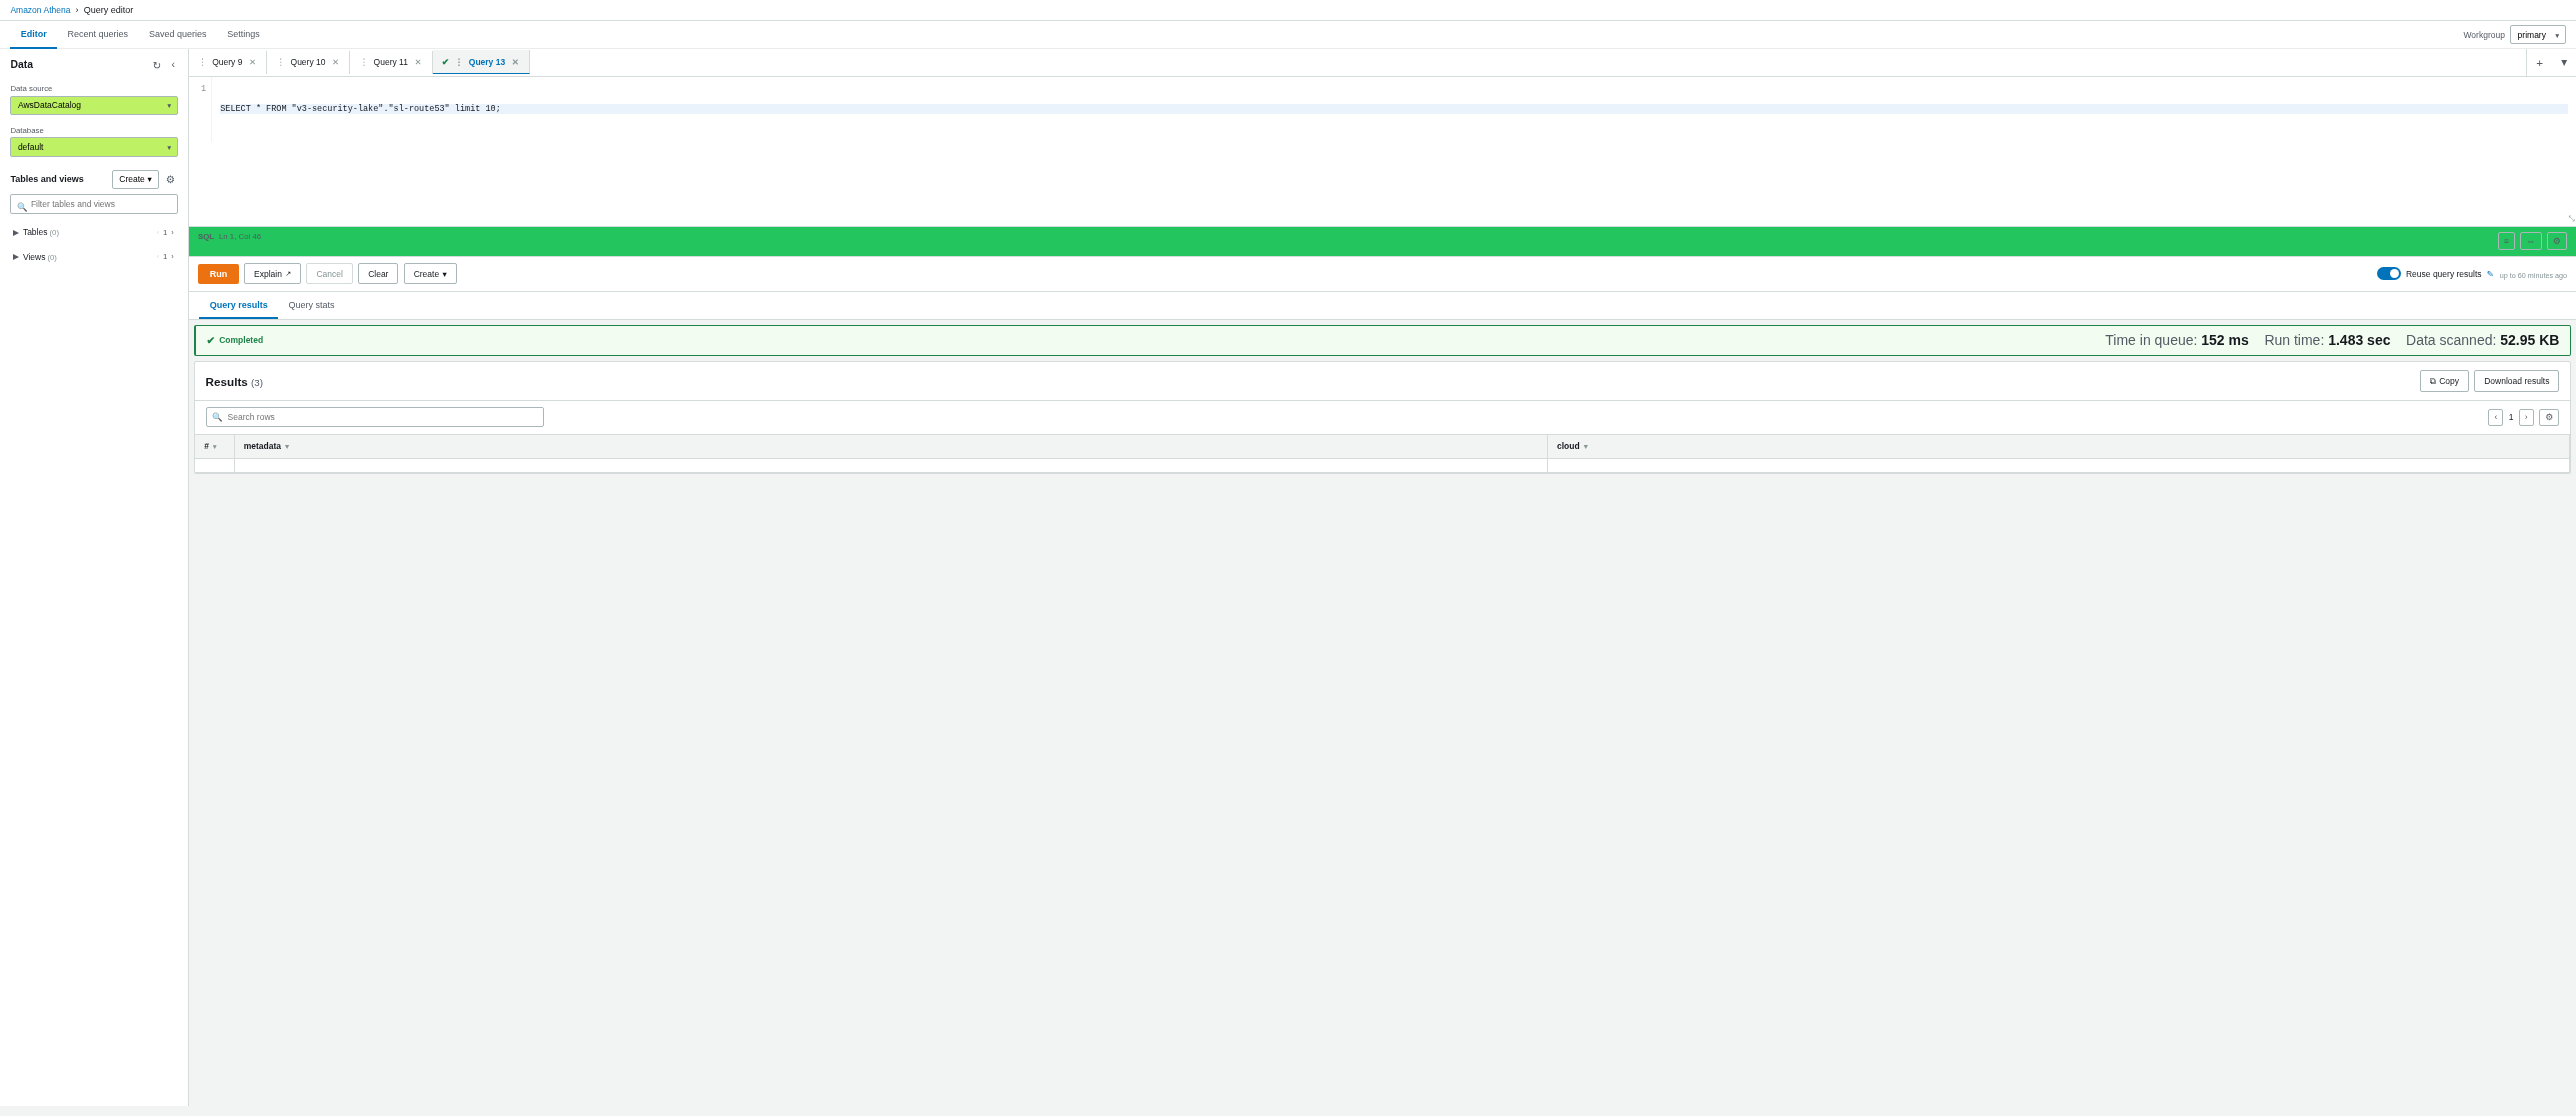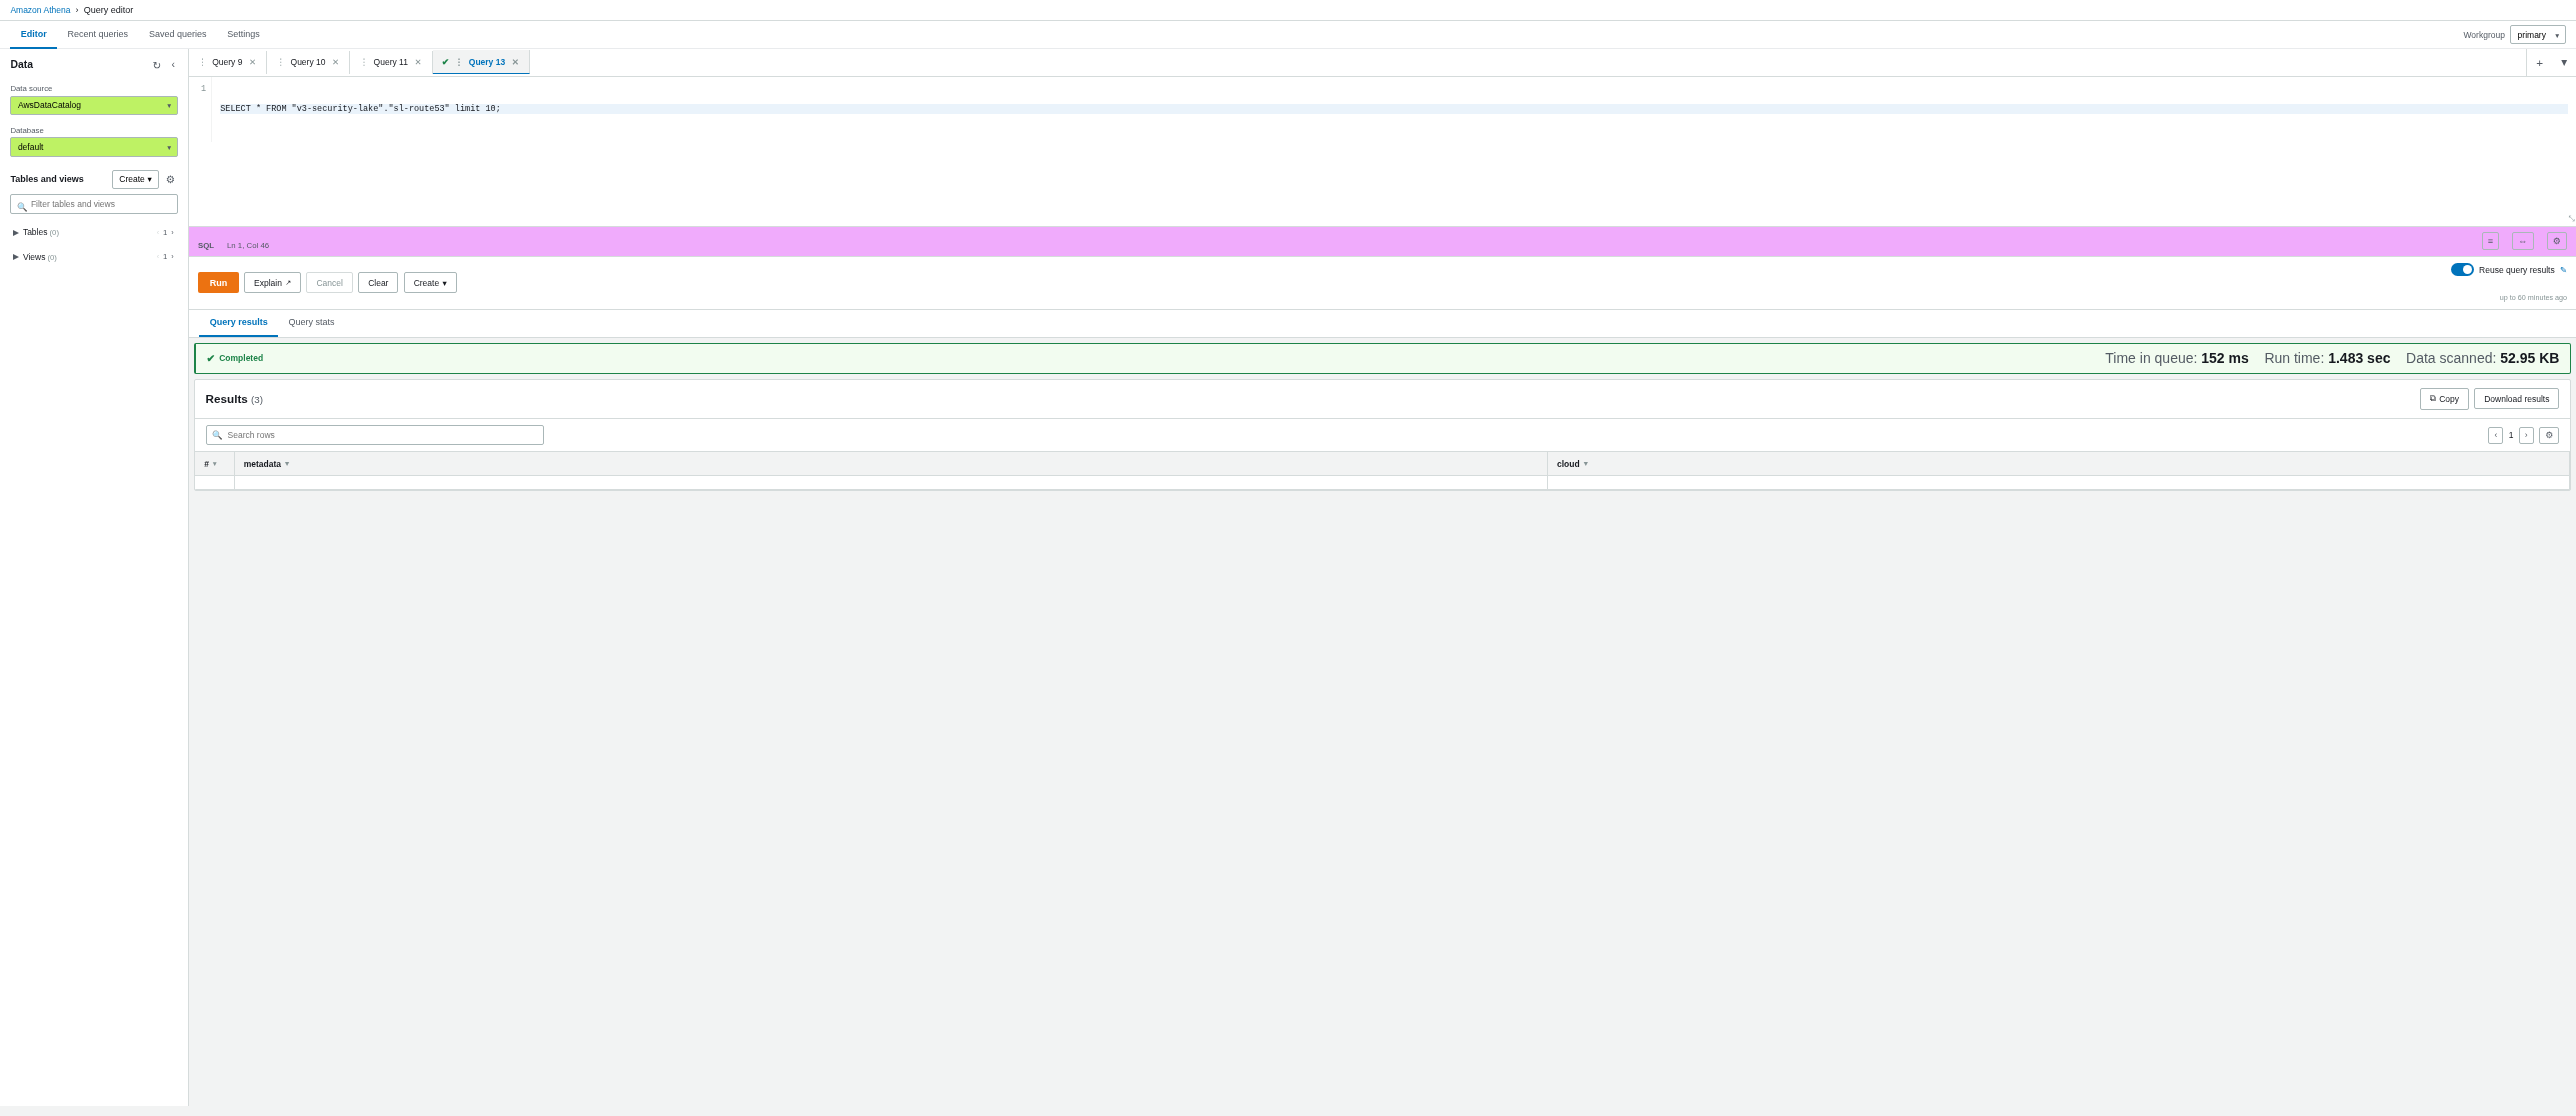--- a/index.html
+++ b/index.html
@@ -352,26 +352,26 @@
       color: #879596;
       font-size: 7.8px;
       display: flex;
       align-items: flex-end;
       justify-content: flex-end;
       padding: 1.3px;
     }
 
     
     .editor-toolbar {
-      background: #f0abfc;
+      background: #22c55e;
       border-bottom: 0.7px solid #d5dbdb;
       display: flex;
-      align-items: flex-end;
+      align-items: flex-start;
       padding: 5.2px 9px;
-      gap: 13px;
+      gap: 5px;
     }
     .icon-toolbar-btn {
       background: none;
       border: 0.7px solid #aab7b8;
       border-radius: 2px;
       padding: 3.3px 5.2px;
       cursor: pointer;
       color: #545b64;
       font-size: 9px;
     }
@@ -404,23 +404,23 @@
       color: #879596;
       border: 0.7px solid #d5dbdb;
       border-radius: 2px;
       padding: 4.6px 9px;
       font-size: 8.5px;
       cursor: not-allowed;
     }
     .reuse-toggle-area {
       margin-left: auto;
       display: flex;
-      flex-direction: column;
+      flex-direction: row;
       align-items: flex-end;
-      gap: 17px;
+      gap: 6px;
     }
     .reuse-row {
       display: flex;
       align-items: center;
       gap: 5.2px;
     }
     .toggle-switch {
       width: 23.4px;
       height: 13px;
       background: #0073bb;

